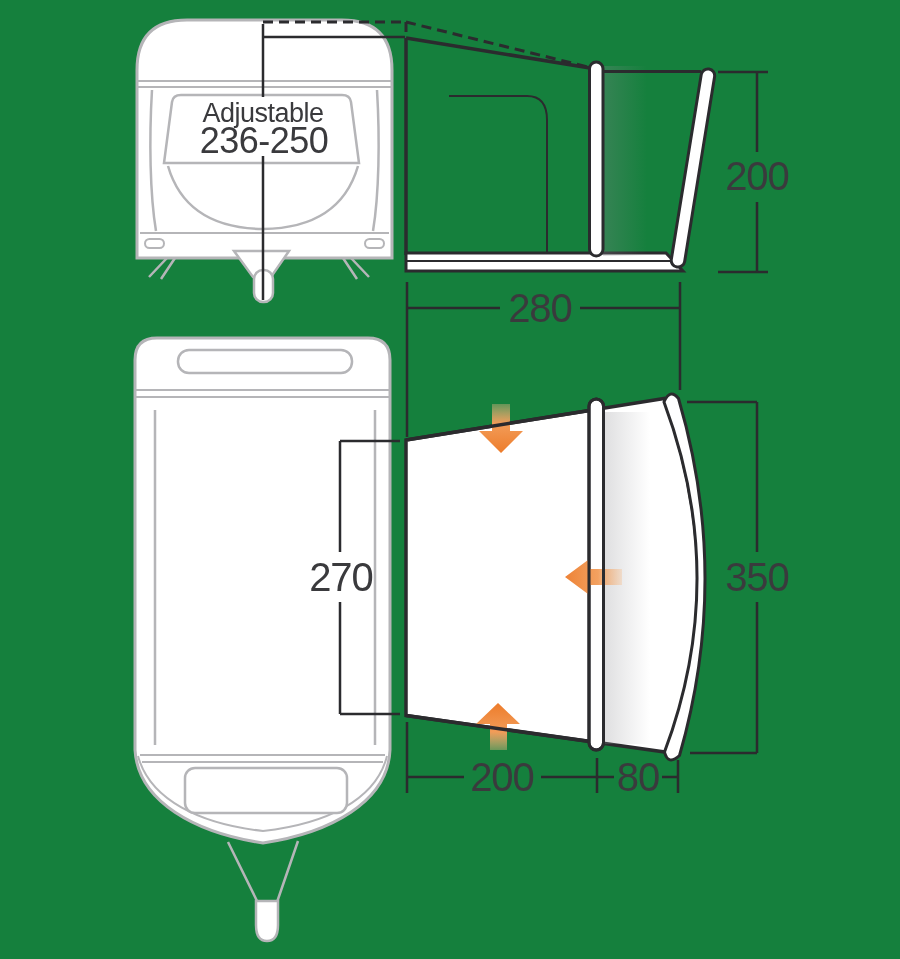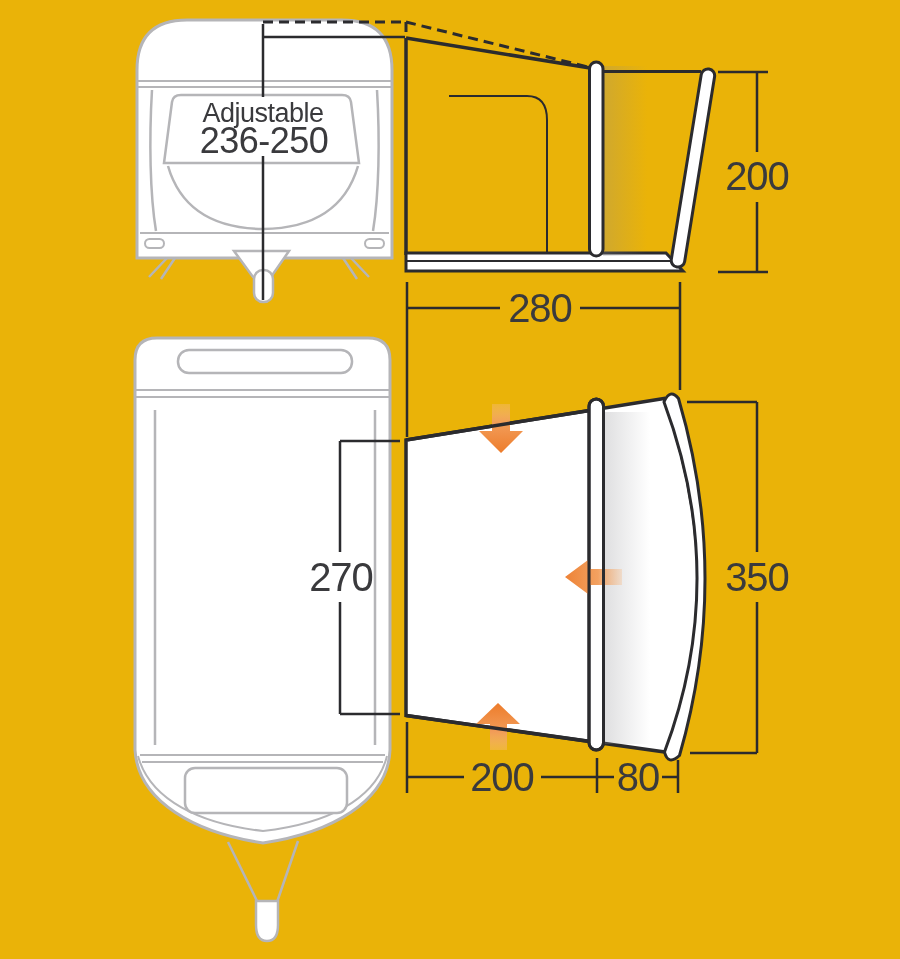--- a/index.html
+++ b/index.html
@@ -1,16 +1,16 @@
 <!DOCTYPE html>
 <html><head>
 <meta charset="utf-8">
 <style>
   html,body{margin:0;padding:0;background:#ffffff;}
-  .stage{width:900px;height:959px;position:relative;background:#eab308;overflow:hidden;}
+  .stage{width:900px;height:959px;position:relative;background:#15803d;overflow:hidden;}
   svg{display:block;}
   text{font-family:"Liberation Sans","DejaVu Sans",sans-serif;fill:#3a3a3d;}
   .dim-num{font-size:40px;letter-spacing:-1px;}
   .lbl-small{font-size:27px;letter-spacing:-0.5px;}
   .lbl-big{font-size:36px;letter-spacing:-0.5px;}
   .gray{stroke:#b5b5b8;fill:none;}
   .dark{stroke:#2b2b2e;fill:none;}
   .whitefill{fill:#ffffff;}
 </style>
 </head>

